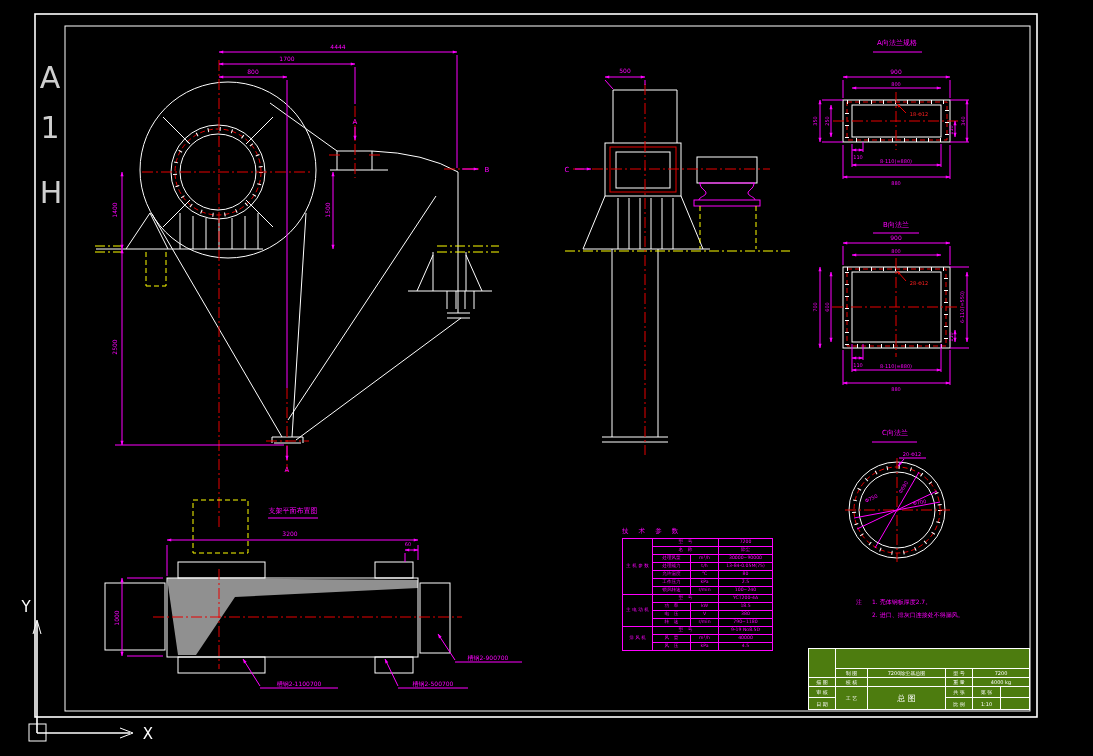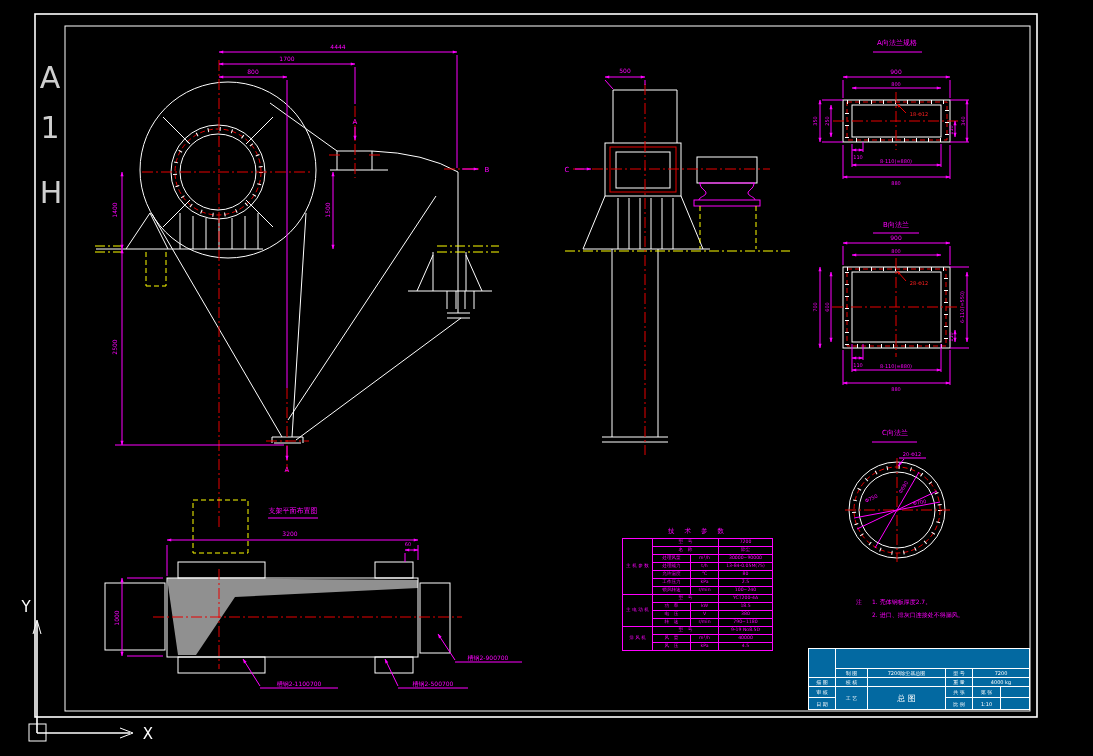--- a/index.html
+++ b/index.html
@@ -21,26 +21,26 @@
   .lead{marker-start:url(#am);}
   .leadr{marker-start:url(#ar);}
   text{fill:#ff00ff;font-family:"DejaVu Sans",sans-serif;font-size:6px;text-anchor:middle;}
   .t7{font-size:7px;}
   .t5{font-size:5px;}
   .red{fill:#ff2020;}
   .wt{fill:#cfcfcf;font-size:30px;font-family:"DejaVu Sans",sans-serif;}
   .ucs{fill:#fff;font-size:15px;}
   
   #tech{position:absolute;left:622px;top:527px;width:152px;color:#ff00ff;}
-  #tech .ttl{text-align:center;font-size:6.5px;letter-spacing:4px;margin-bottom:2px;color:#ff00ff;}
+  #tech .ttl{font-size:6.5px;letter-spacing:4px;margin-bottom:2px;color:#ff00ff;}
   #tech table{border-collapse:collapse;table-layout:fixed;width:150px;}
   #tech td{border:1px solid #ff00ff;font-size:4.6px;line-height:1;height:7px;
            padding:0 1px;overflow:hidden;white-space:nowrap;color:#ff00ff;text-align:center;}
   
-  .tb{position:absolute;border:1px solid #fff;box-sizing:border-box;background:#0369a1;
+  .tb{position:absolute;border:1px solid #fff;box-sizing:border-box;background:#4d7c0f;
       color:#fff;font-size:5px;display:flex;align-items:center;justify-content:center;
       white-space:nowrap;overflow:hidden;}
   
   #notes{position:absolute;left:854px;top:595px;width:175px;color:#ff00ff;font-size:6px;line-height:13px;}
   #notes .mk{position:absolute;left:2px;top:0;}
   #notes .ln{margin-left:18px;}
 </style>
 </head>
 <body>
 

